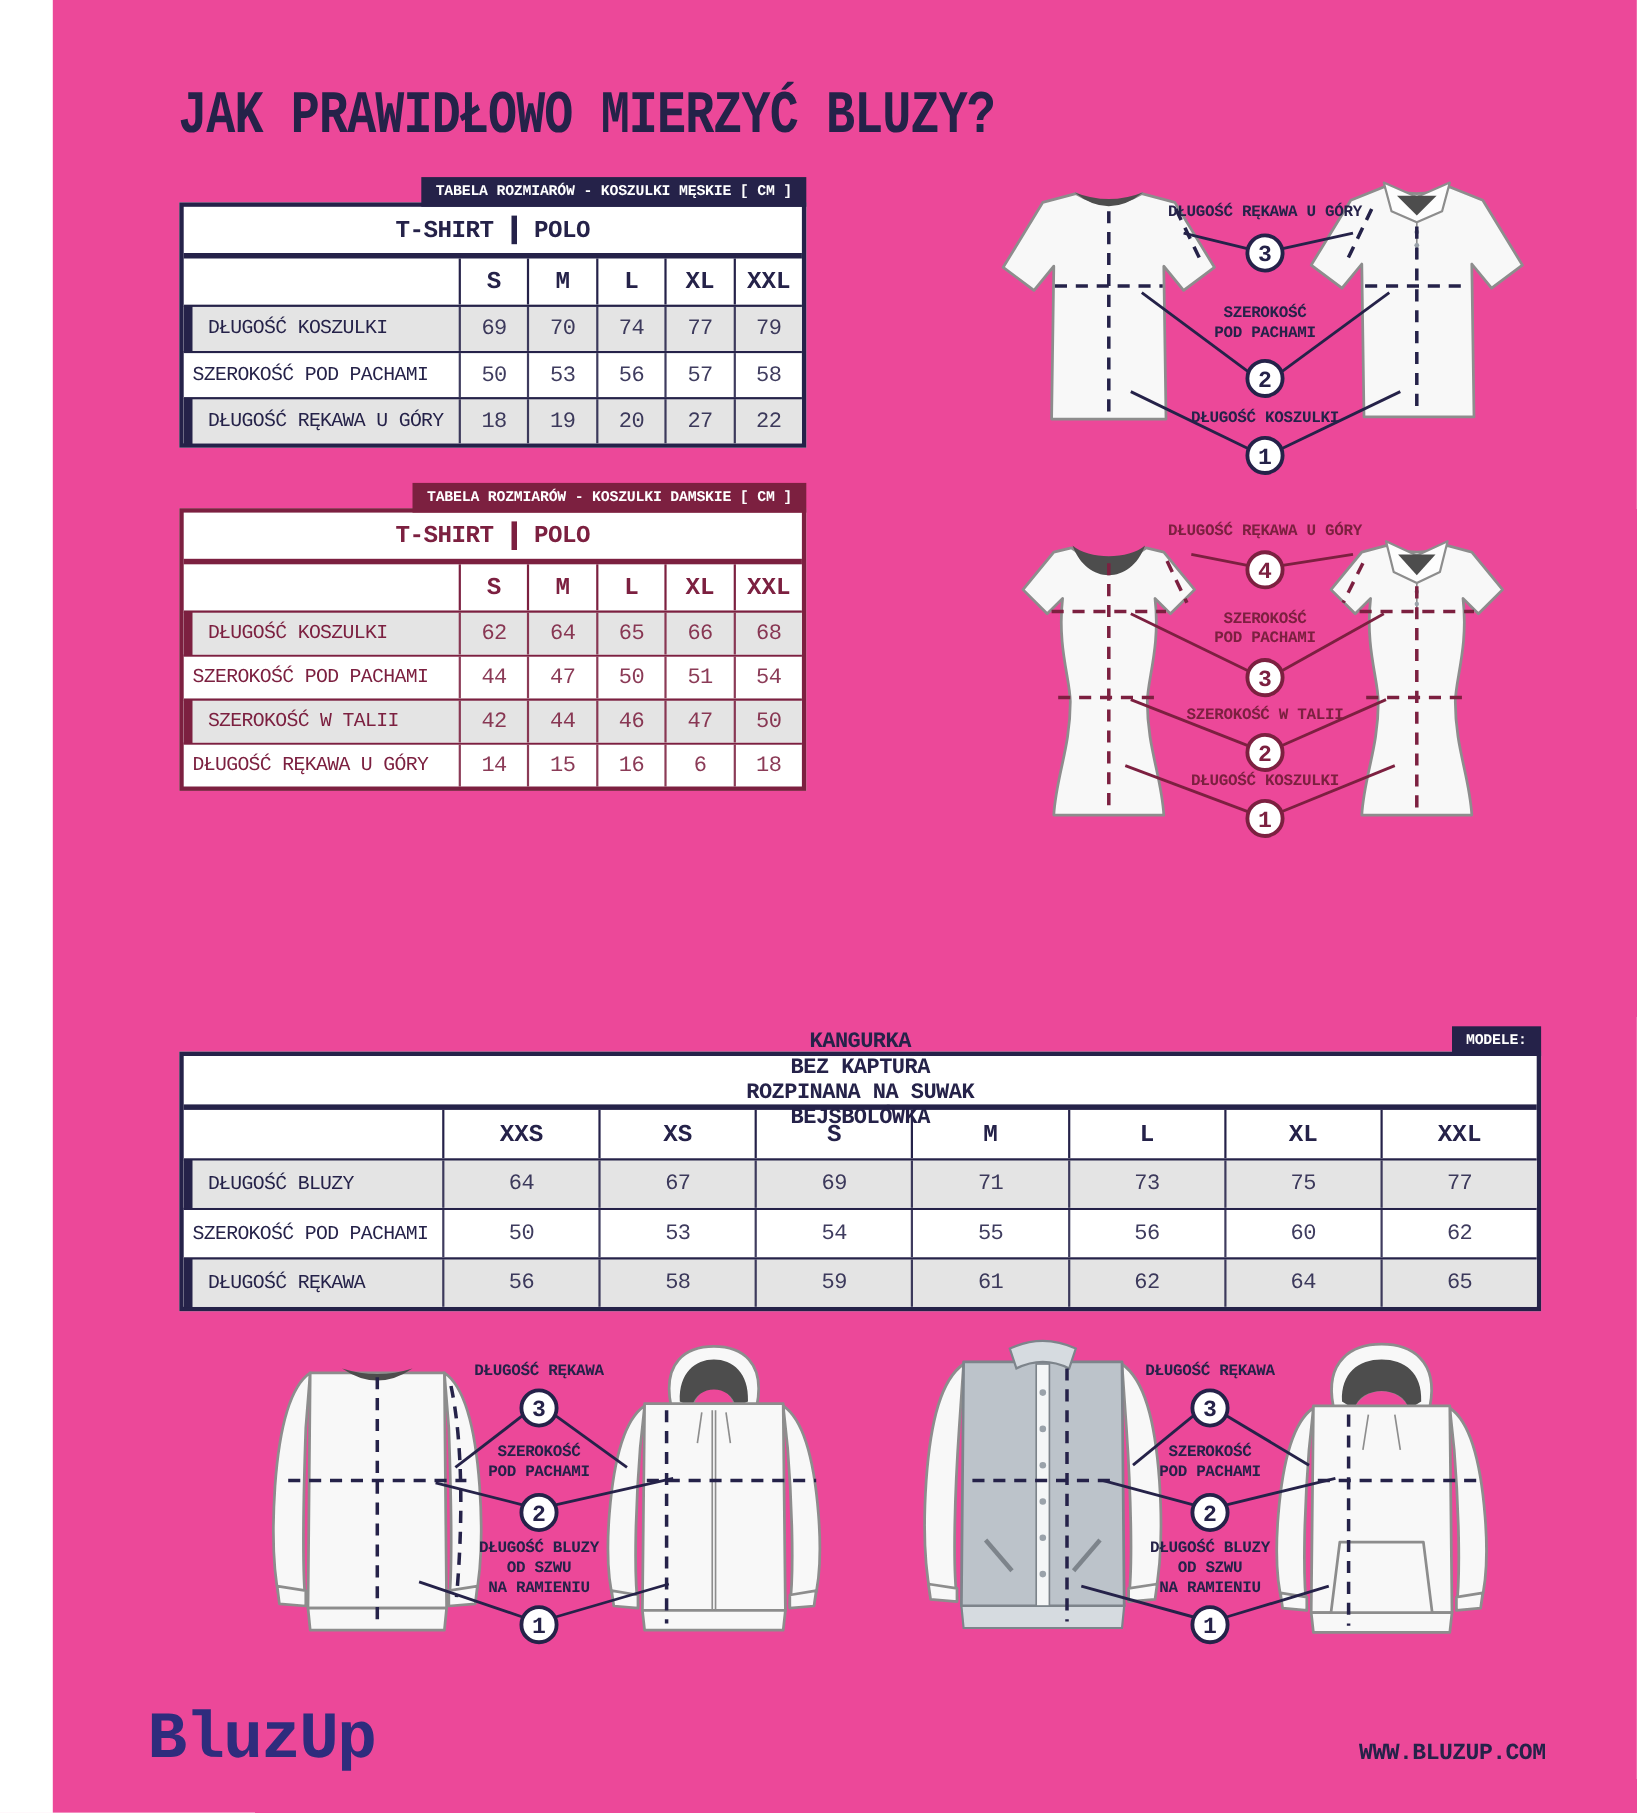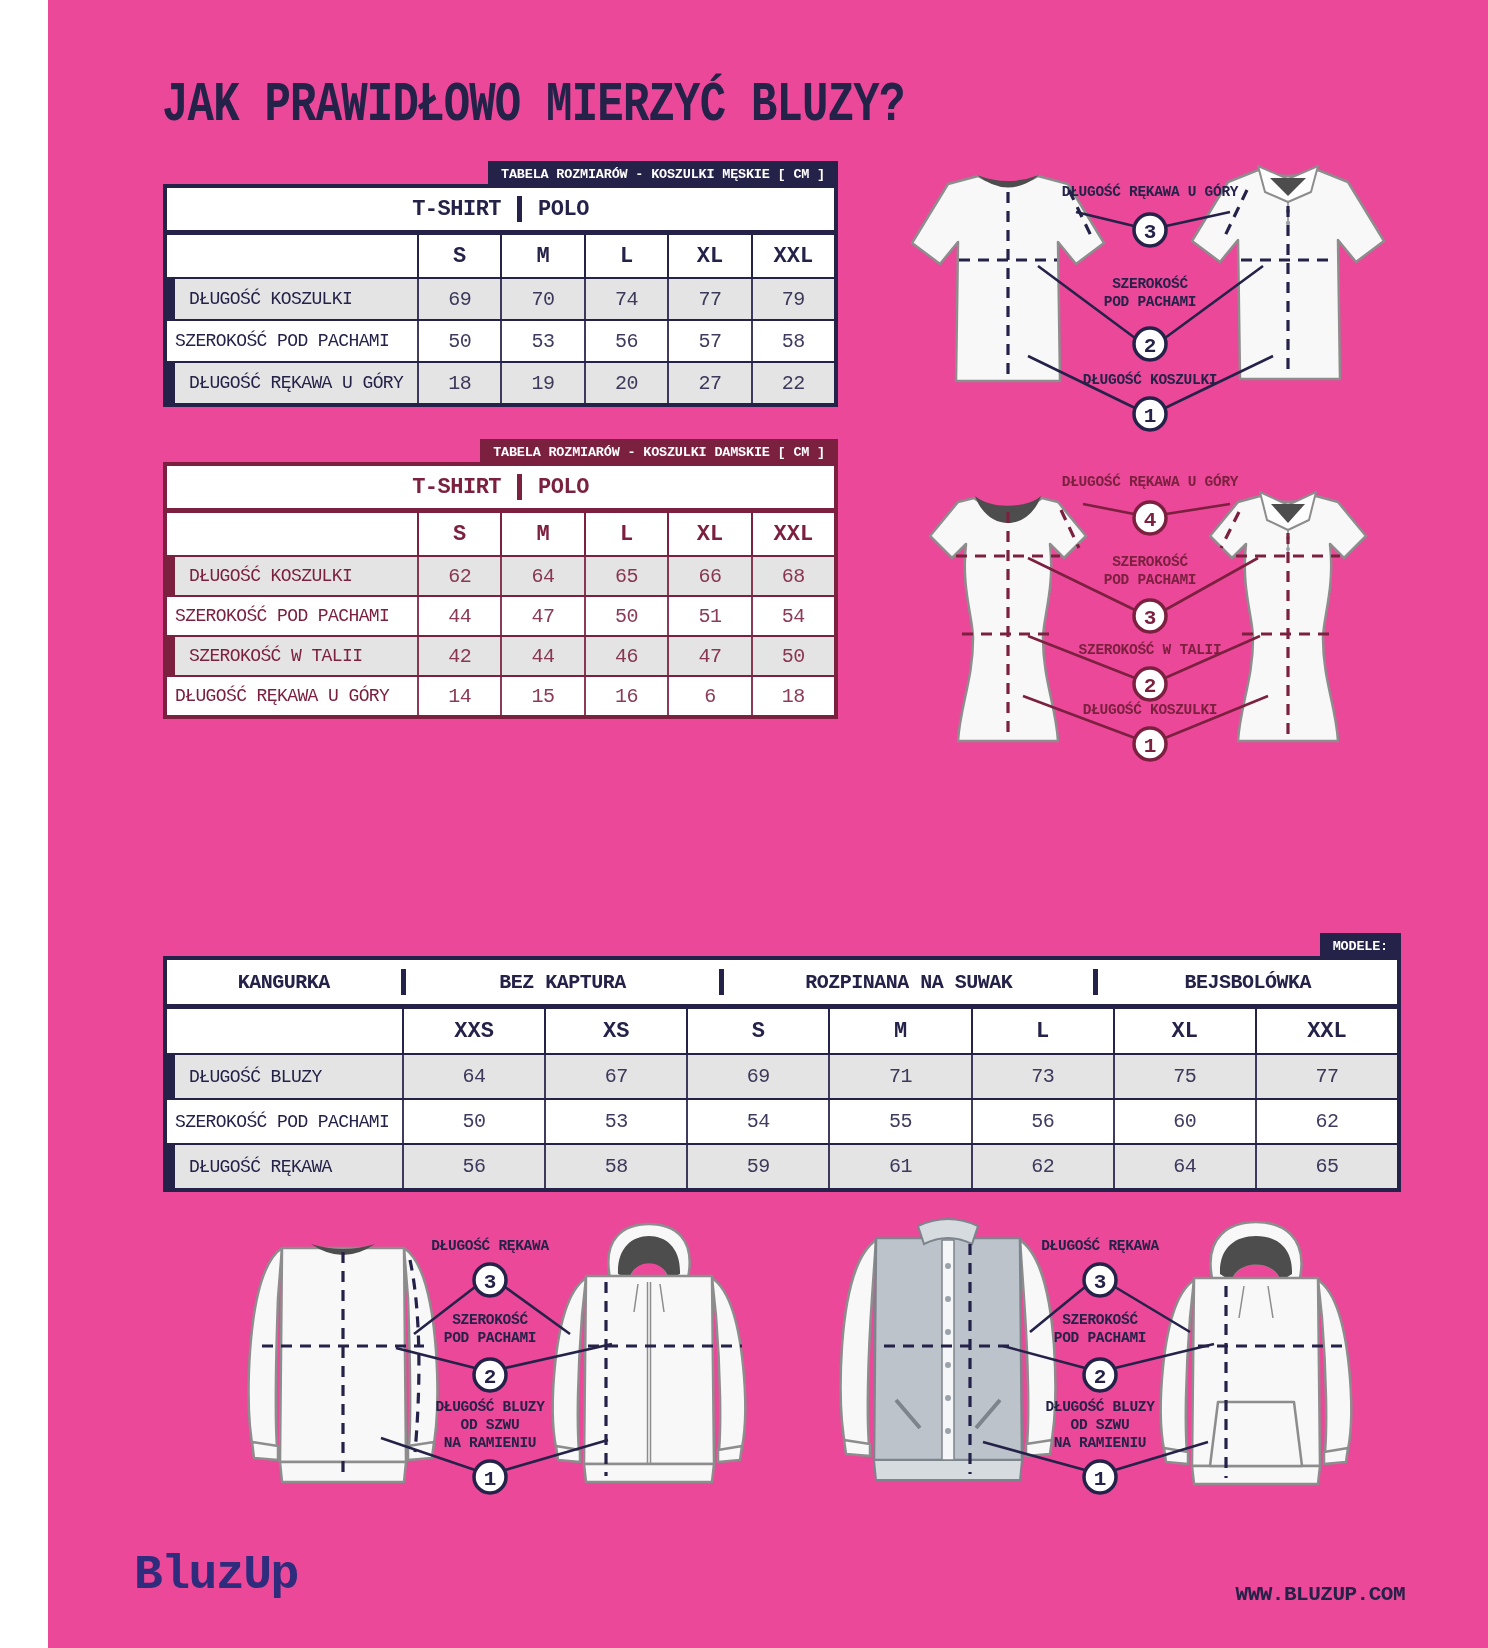--- a/index.html
+++ b/index.html
@@ -40,31 +40,31 @@
     font-size:18px; letter-spacing:-0.6px; }
   .cell.hdr { font-weight:700; font-size:22px; }
   .cell.v { font-size:20px; font-weight:400; opacity:0.88; letter-spacing:-0.5px; }
   .grid-row.striped { background:#e4e4e4; position:relative; }
   .grid-row.striped .lbl { padding-left:22px; }
   .grid-row.striped .lbl::before {
     content:""; position:absolute; left:0; top:-1px; bottom:-1px; width:8px; background:var(--c);
   }
 
   
-  .small-tbl { left:115px; width:675px; }
+  .small-tbl { left:115px; width:570px; }
   .small-tbl .type-row { height:42px; }
   .small-tbl .sizes-row { height:42px; }
   .small-tbl .cell.lbl { flex:0 0 250px; }
   .small-tbl .cell.sz { flex:1; }
   #men-table  .data-row { height:40px; }
   #women-table .data-row { height:38px; }
 
   
   #hoodie-table { left:115px; top:956px; width:1238px; }
-  #hoodie-table .type-row { height:44px; gap:0; }
+  #hoodie-table .type-row { height:44px; gap:0;flex-direction:column; }
   #hoodie-table .model { display:flex; align-items:center; justify-content:center;
     font-size:20px; font-weight:700; letter-spacing:-0.5px; }
   #hoodie-table .sizes-row { height:44px;justify-content:flex-end; }
   #hoodie-table .data-row { height:43px; }
   #hoodie-table .cell.lbl { flex:0 0 235px; }
   #hoodie-table .cell.sz { flex:1; }
 
   .note {
     position:absolute; left:115px; top:728px; width:675px; text-align:center;
     color:#252249; font-size:19px; letter-spacing:-0.4px;
@@ -84,21 +84,21 @@
   .thin { stroke:#8d8d8d; stroke-width:1.5; fill:none; }
   .pkt { stroke:#7d848b; stroke-width:4; fill:none; }
   .dash line, .dash path { stroke:var(--dc); stroke-width:3.2; fill:none; stroke-dasharray:11 8; }
   .conn line { stroke:var(--dc); stroke-width:2.6; }
   .mcircle circle { fill:#ffffff; stroke:var(--dc); stroke-width:3.5; }
   text.dlabel { fill:var(--dc); font-size:14.5px; font-weight:600; text-anchor:middle; letter-spacing:-0.3px; }
   text.cnum { fill:var(--dc); font-size:21px; font-weight:700; text-anchor:middle; }
 
   
   .footer-logo {
-    position:absolute; left:86px; top:1548px; font-size:48px; font-weight:800;
+    position:absolute; left:86px; top:1548px; font-size:60px; font-weight:800;
     color:#2f2c7d; letter-spacing:-1.5px;
   }
   .footer-url {
     position:absolute; right:131px; top:1583px; font-size:21px; font-weight:700;
     color:#252249; letter-spacing:-0.5px;
   }
 </style>
 </head>
 <body>
 

